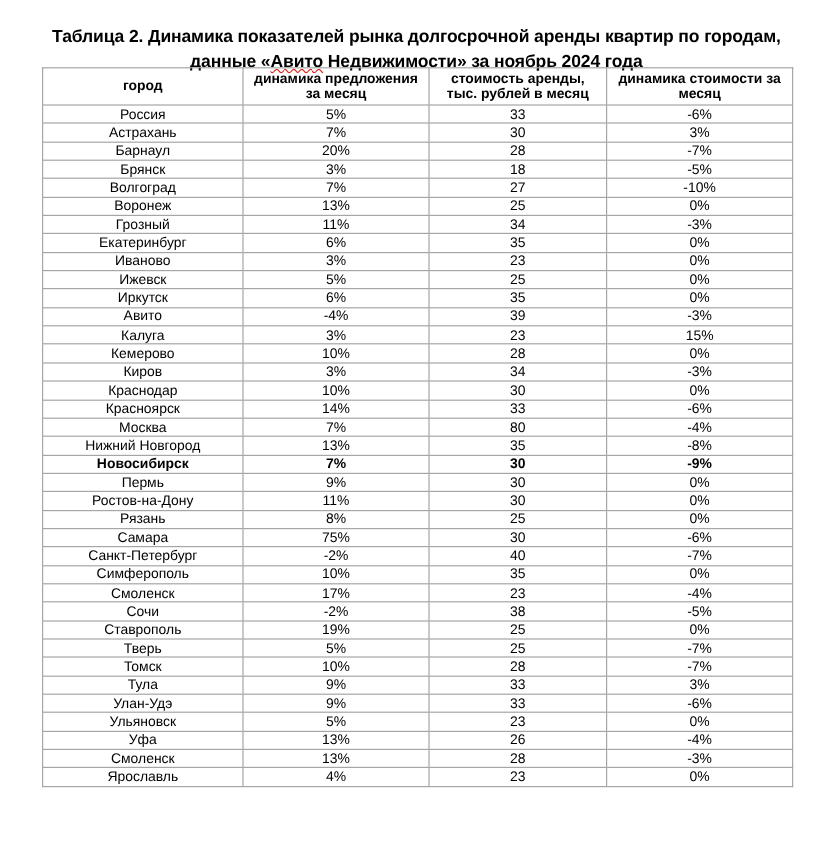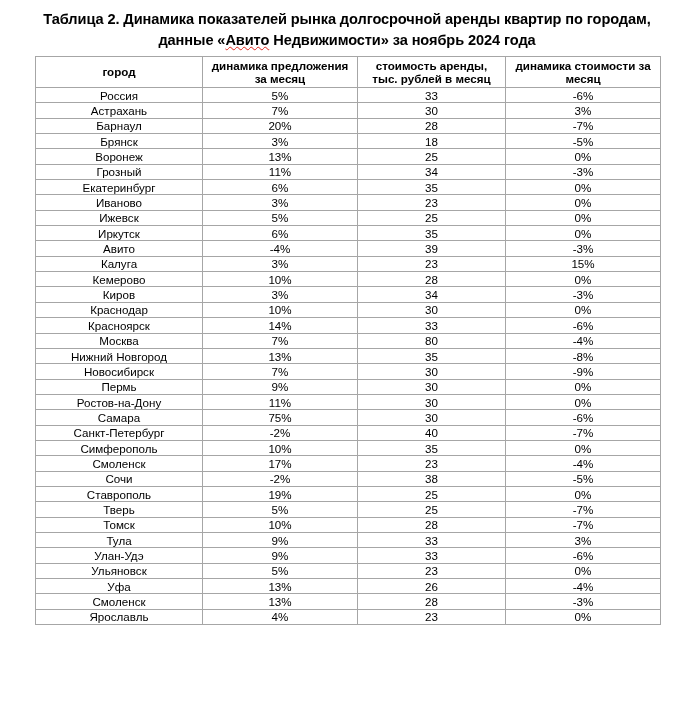--- a/index.html
+++ b/index.html
@@ -16,21 +16,21 @@
     -webkit-font-smoothing: antialiased;
   }
   .page {
     position: relative;
     width: 694px;
     height: 707px;
     overflow: hidden;
   }
   .title {
     width: 620px;
-    margin: 0 auto;
+    margin: 12px auto;
     padding-top: 9px;
     text-align: center;
     font-size: 14.6px;
     font-weight: bold;
     line-height: 21px;
     letter-spacing: -0.1px;
   }
   .spell-error {
     text-decoration: underline wavy #e0261c;
     text-decoration-thickness: 1px;
@@ -64,21 +64,21 @@
     white-space: nowrap;
   }
   table.data-table thead th {
     font-weight: bold;
     height: 28px;
     line-height: 13.5px;
     padding: 1px 4px;
     white-space: normal;
   }
   table.data-table tbody tr.highlight td {
-    font-weight: normal;
+    font-weight: bold;
   }
   table.data-table tbody td.city { }
 </style>
 </head>
 <body>
 
 <div class="page">
 
   <div class="title">
     <span>Таблица 2. Динамика показателей рынка долгосрочной аренды квартир по городам, данные «</span><span class="spell-error">Авито</span><span> Недвижимости» за ноябрь 2024 года</span>
@@ -119,20 +119,26 @@
             <td>28</td>
             <td>-7%</td>
           </tr>
           <tr>
             <td class="city">Брянск</td>
             <td>3%</td>
             <td>18</td>
             <td>-5%</td>
           </tr>
           <tr>
+            <td class="city">Волгоград</td>
+            <td>7%</td>
+            <td>27</td>
+            <td>-10%</td>
+          </tr>
+          <tr>
             <td class="city">Воронеж</td>
             <td>13%</td>
             <td>25</td>
             <td>0%</td>
           </tr>
           <tr>
             <td class="city">Грозный</td>
             <td>11%</td>
             <td>34</td>
             <td>-3%</td>
@@ -221,20 +227,26 @@
             <td>30</td>
             <td>0%</td>
           </tr>
           <tr>
             <td class="city">Ростов-на-Дону</td>
             <td>11%</td>
             <td>30</td>
             <td>0%</td>
           </tr>
           <tr>
+            <td class="city">Рязань</td>
+            <td>8%</td>
+            <td>25</td>
+            <td>0%</td>
+          </tr>
+          <tr>
             <td class="city">Самара</td>
             <td>75%</td>
             <td>30</td>
             <td>-6%</td>
           </tr>
           <tr>
             <td class="city">Санкт-Петербург</td>
             <td>-2%</td>
             <td>40</td>
             <td>-7%</td>

